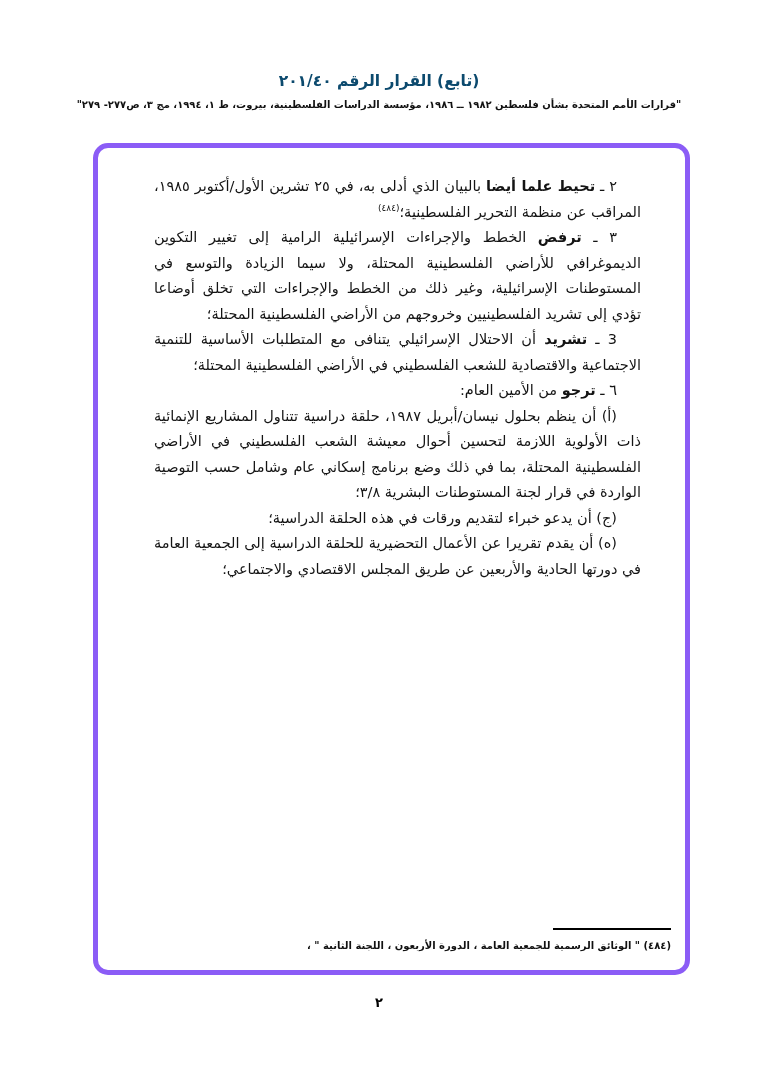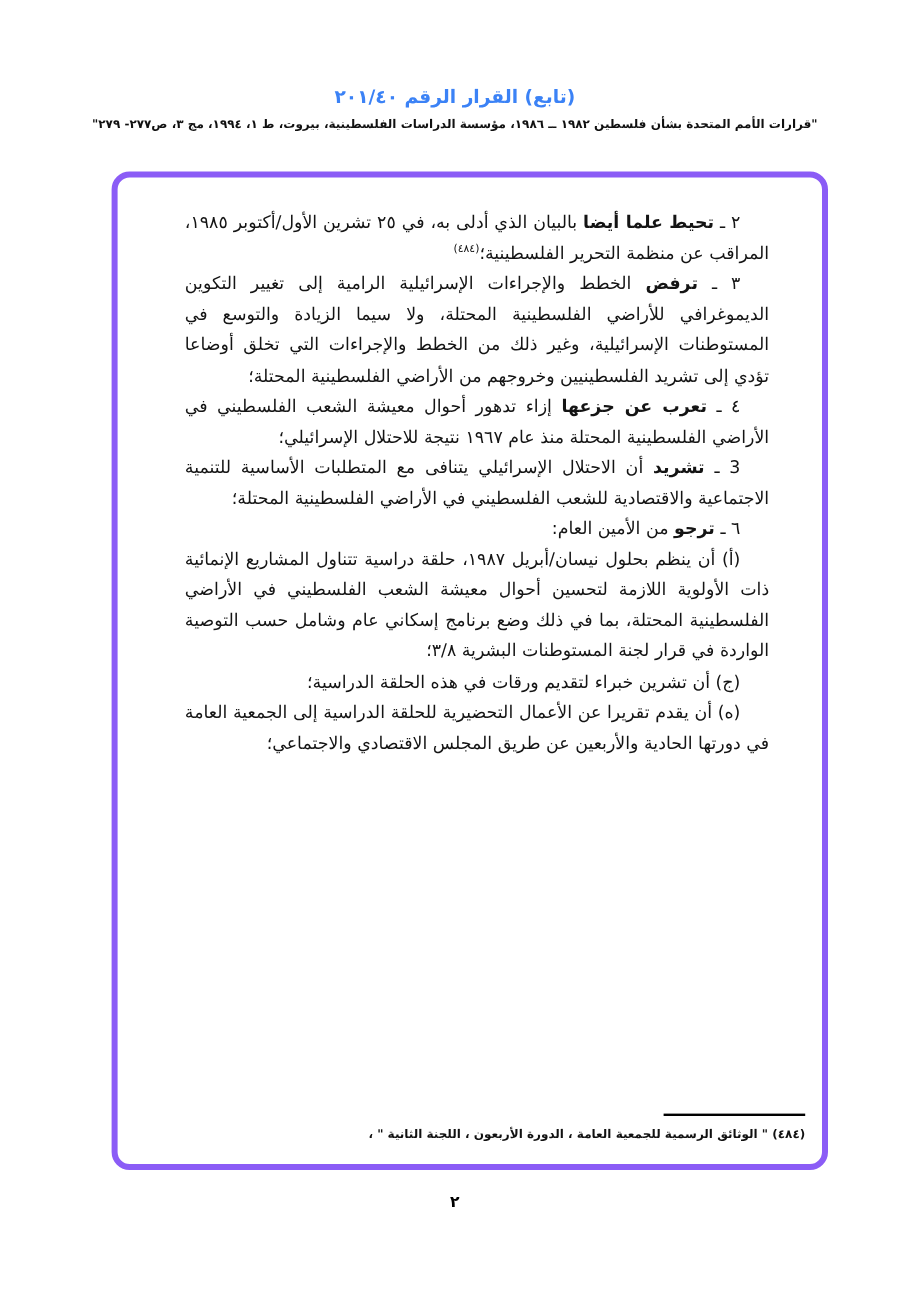--- a/index.html
+++ b/index.html
@@ -8,21 +8,21 @@
     width:758px; height:1078px; position:relative;
     font-family:"DejaVu Sans", sans-serif;
     color:#141414;
     overflow:hidden;
   }
   .page-header {
     position:absolute; top:72px; left:0; width:758px;
     direction:rtl; text-align:center;
   }
   .doc-title {
-    font-size:15.5px; font-weight:bold; color:#3b82f6;
+    font-size:15.5px; font-weight:bold; color:#0c4a6e;
     margin-bottom:9px;
   }
   .doc-citation {
     font-size:10px; font-weight:bold; color:#111;
     letter-spacing:0.2px;
   }
   .green-box {
     position:absolute; left:93px; top:143px;
     width:597px; height:832px;
     border:5px solid #8b5cf6; border-radius:15px;
@@ -62,25 +62,24 @@
 
 <header class="page-header">
   <div class="doc-title">(تابع) القرار الرقم ٢٠١/٤٠</div>
   <div class="doc-citation">"قرارات الأمم المتحدة بشأن فلسطين ١٩٨٢ ــ ١٩٨٦، مؤسسة الدراسات الفلسطينية، بيروت، ط ١، ١٩٩٤،  مج ٣، ص٢٧٧- ٢٧٩"</div>
 </header>
 
 <div class="green-box">
   <div class="body-text">
     <p class="para"><span>٢ ـ </span><b>تحيط علما أيضا</b><span> بالبيان الذي أدلى به، في ٢٥ تشرين الأول/أكتوبر ١٩٨٥، المراقب عن منظمة التحرير الفلسطينية؛</span><sup>(٤٨٤)</sup></p>
     <p class="para"><span>٣ ـ </span><b>ترفض</b><span> الخطط والإجراءات الإسرائيلية الرامية إلى تغيير التكوين الديموغرافي للأراضي الفلسطينية المحتلة، ولا سيما الزيادة والتوسع في المستوطنات الإسرائيلية، وغير ذلك من الخطط والإجراءات التي تخلق أوضاعا تؤدي إلى تشريد الفلسطينيين وخروجهم من الأراضي الفلسطينية المحتلة؛</span></p>
-    <p class="para"><span>٤ ـ </span><b>تعرب عن جزعها</b><span> إزاء تدهور أحوال معيشة الشعب الفلسطيني في الأراضي الفلسطينية المحتلة منذ عام ١٩٦٧ نتيجة للاحتلال الإسرائيلي؛</span></p>
     <p class="para"><span>3 ـ </span><b>تشريد</b><span> أن الاحتلال الإسرائيلي يتنافى مع المتطلبات الأساسية للتنمية الاجتماعية والاقتصادية للشعب الفلسطيني في الأراضي الفلسطينية المحتلة؛</span></p>
     <p class="para"><span>٦ ـ </span><b>ترجو</b><span> من الأمين العام:</span></p>
     <p class="para"><span>(أ) </span><span>أن ينظم بحلول نيسان/أبريل ١٩٨٧، حلقة دراسية تتناول المشاريع الإنمائية ذات الأولوية اللازمة لتحسين أحوال معيشة الشعب الفلسطيني في الأراضي الفلسطينية المحتلة، بما في ذلك وضع برنامج إسكاني عام وشامل حسب التوصية الواردة في قرار لجنة المستوطنات البشرية ٣/٨؛</span></p>
-    <p class="para"><span>(ج) </span><span>أن تشرين خبراء لتقديم ورقات في هذه الحلقة الدراسية؛</span></p>
+    <p class="para"><span>(ج) </span><span>أن يدعو خبراء لتقديم ورقات في هذه الحلقة الدراسية؛</span></p>
     <p class="para"><span>(ه) </span><span>أن يقدم تقريرا عن الأعمال التحضيرية للحلقة الدراسية إلى الجمعية العامة في دورتها الحادية والأربعين عن طريق المجلس الاقتصادي والاجتماعي؛</span></p>
   </div>
   <div class="footnote-area">
     <div class="fn-rule"></div>
     <div class="fn-line1">(٤٨٤) " الوثائق الرسمية للجمعية العامة ، الدورة الأربعون ، اللجنة الثانية " ،</div>
   </div>
 </div>
 
 <div class="page-number">٢</div>
 

